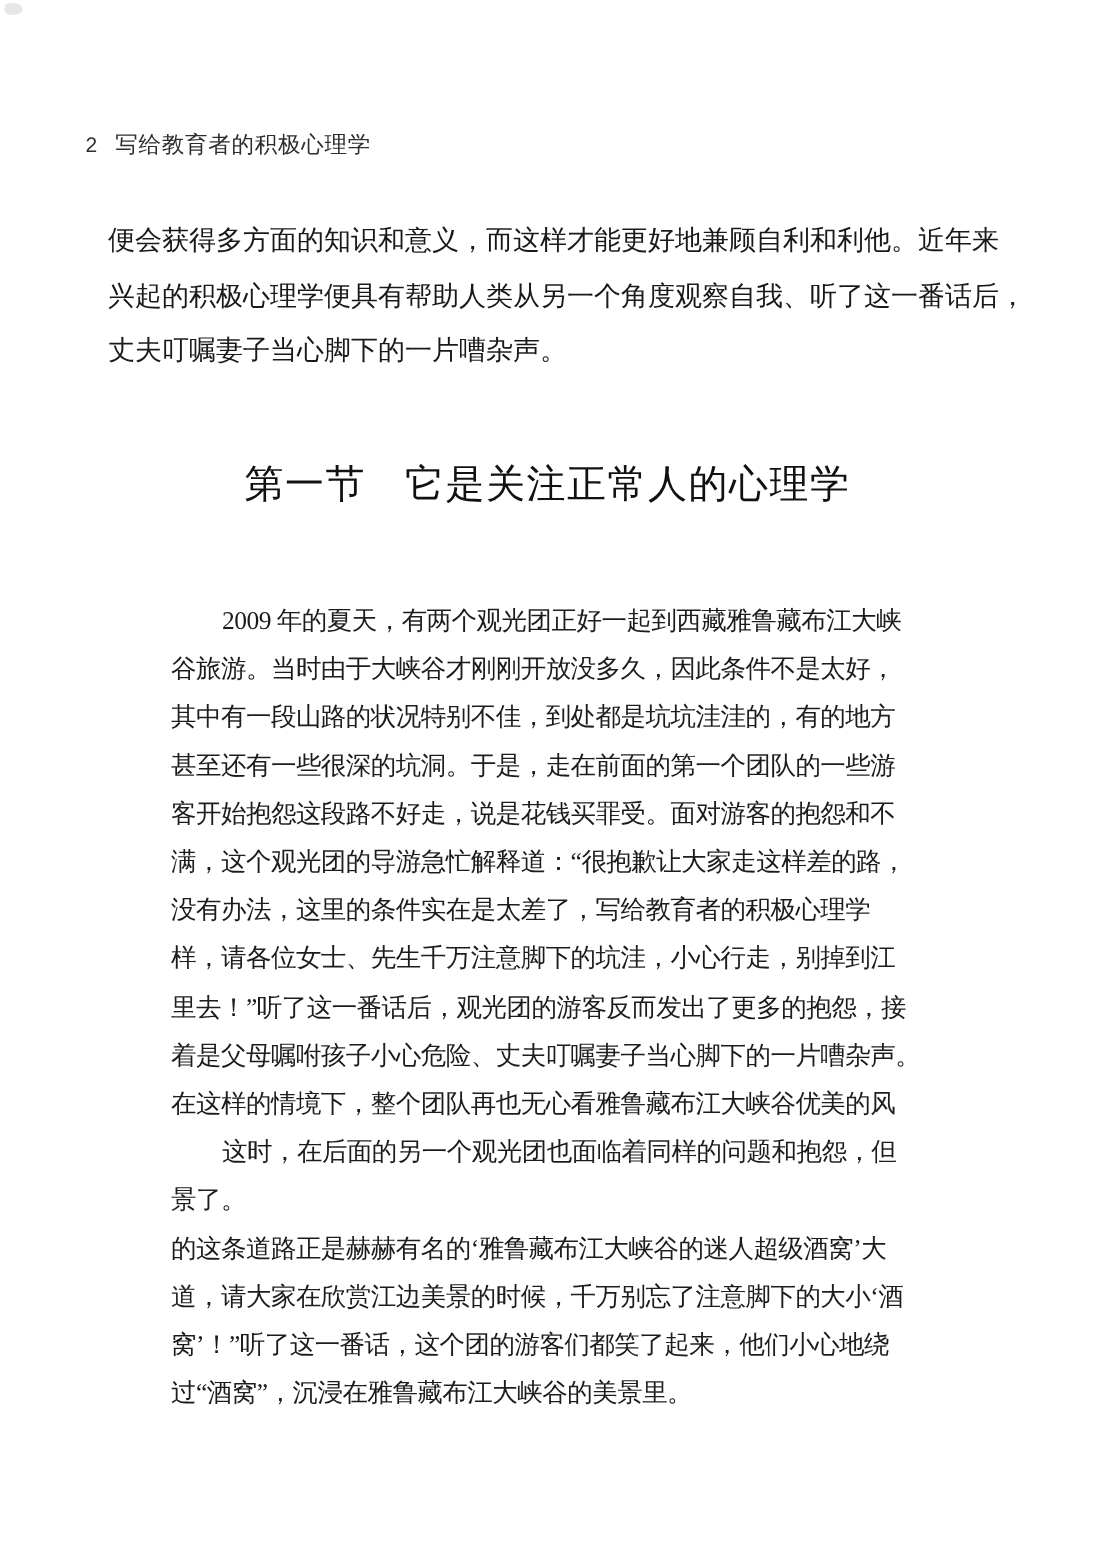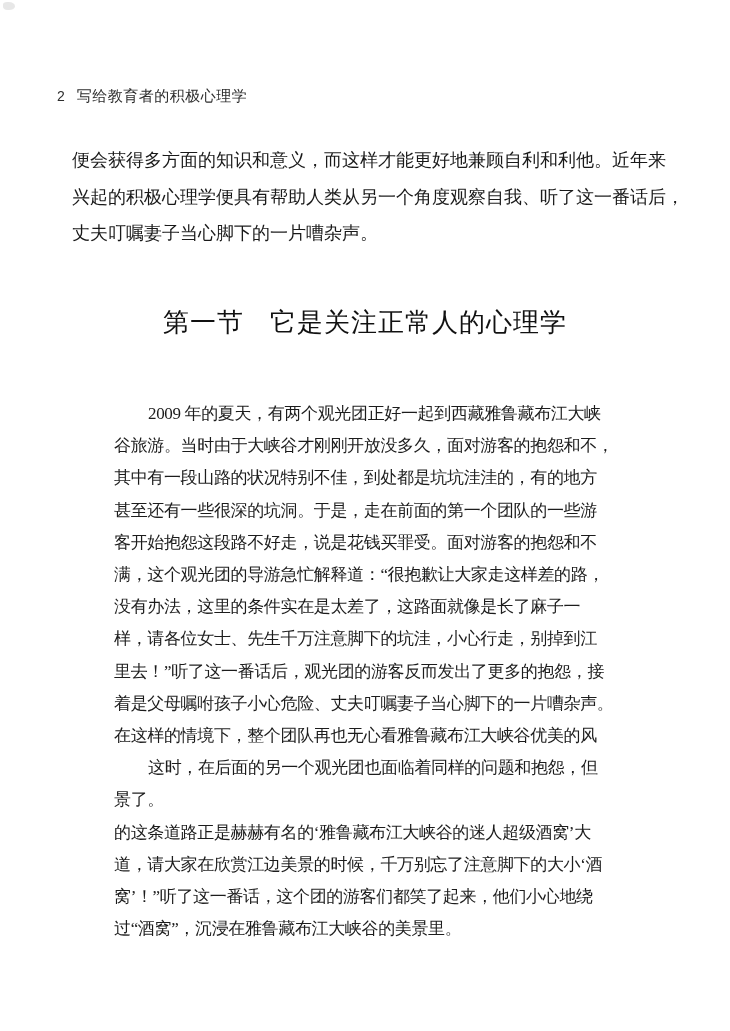--- a/index.html
+++ b/index.html
@@ -112,26 +112,26 @@
     <div class="line">兴起的积极心理学便具有帮助人类从另一个角度观察自我、听了这一番话后，</div>
     <div class="line">丈夫叮嘱妻子当心脚下的一片嘈杂声。</div>
   </section>
 
   <h2 class="section-heading">
     <span class="num">第一节</span><span class="ttl">它是关注正常人的心理学</span>
   </h2>
 
   <section class="story">
     <div class="line para-first">2009 年的夏天，有两个观光团正好一起到西藏雅鲁藏布江大峡</div>
-    <div class="line">谷旅游。当时由于大峡谷才刚刚开放没多久，面对游客的抱怨和不，</div>
+    <div class="line">谷旅游。当时由于大峡谷才刚刚开放没多久，因此条件不是太好，</div>
     <div class="line">其中有一段山路的状况特别不佳，到处都是坑坑洼洼的，有的地方</div>
     <div class="line">甚至还有一些很深的坑洞。于是，走在前面的第一个团队的一些游</div>
     <div class="line">客开始抱怨这段路不好走，说是花钱买罪受。面对游客的抱怨和不</div>
     <div class="line">满，这个观光团的导游急忙解释道：“很抱歉让大家走这样差的路，</div>
-    <div class="line">没有办法，这里的条件实在是太差了，这路面就像是长了麻子一</div>
+    <div class="line">没有办法，这里的条件实在是太差了，写给教育者的积极心理学</div>
     <div class="line">样，请各位女士、先生千万注意脚下的坑洼，小心行走，别掉到江</div>
     <div class="line">里去！”听了这一番话后，观光团的游客反而发出了更多的抱怨，接</div>
     <div class="line">着是父母嘱咐孩子小心危险、丈夫叮嘱妻子当心脚下的一片嘈杂声。</div>
     <div class="line">在这样的情境下，整个团队再也无心看雅鲁藏布江大峡谷优美的风</div>
     <div class="line para-first">这时，在后面的另一个观光团也面临着同样的问题和抱怨，但</div>
     <div class="line">景了。</div>
     <div class="line">的这条道路正是赫赫有名的‘雅鲁藏布江大峡谷的迷人超级酒窝’大</div>
     <div class="line">道，请大家在欣赏江边美景的时候，千万别忘了注意脚下的大小‘酒</div>
     <div class="line">窝’！”听了这一番话，这个团的游客们都笑了起来，他们小心地绕</div>
     <div class="line">过“酒窝”，沉浸在雅鲁藏布江大峡谷的美景里。</div>

